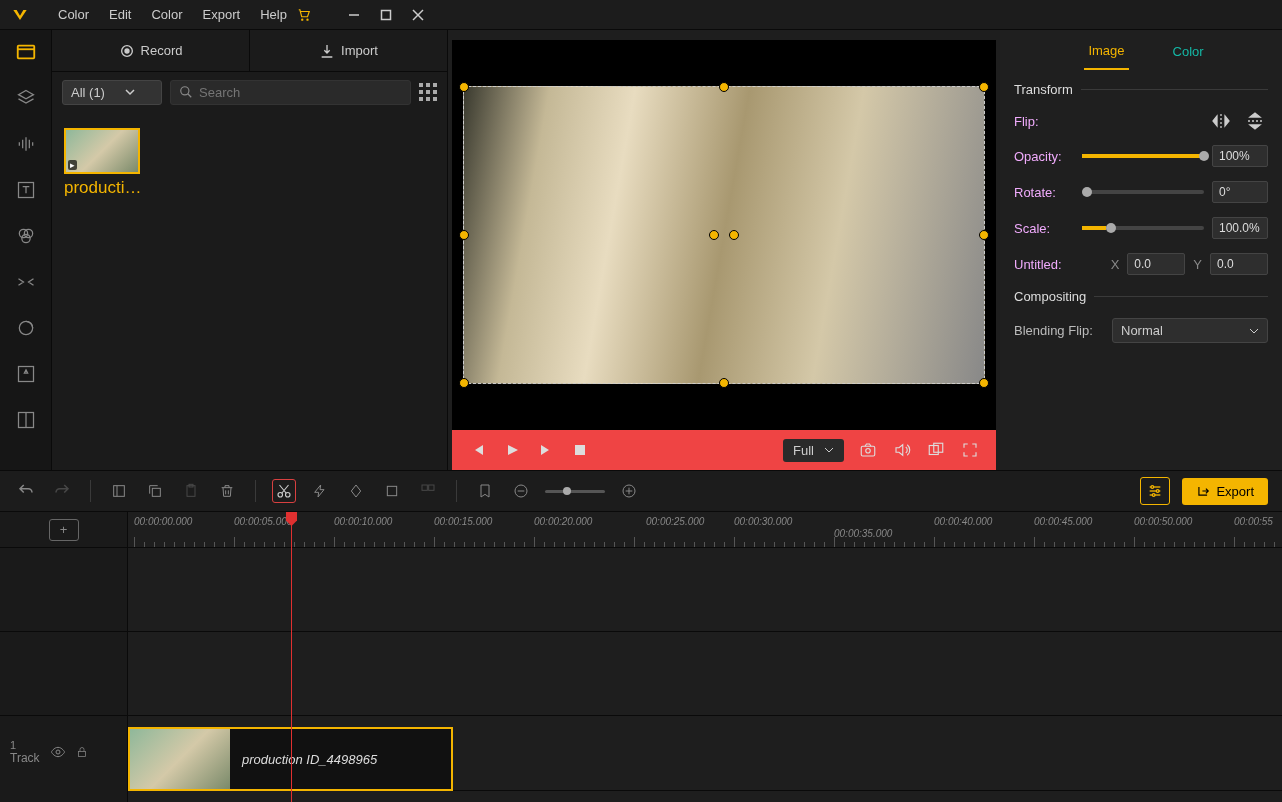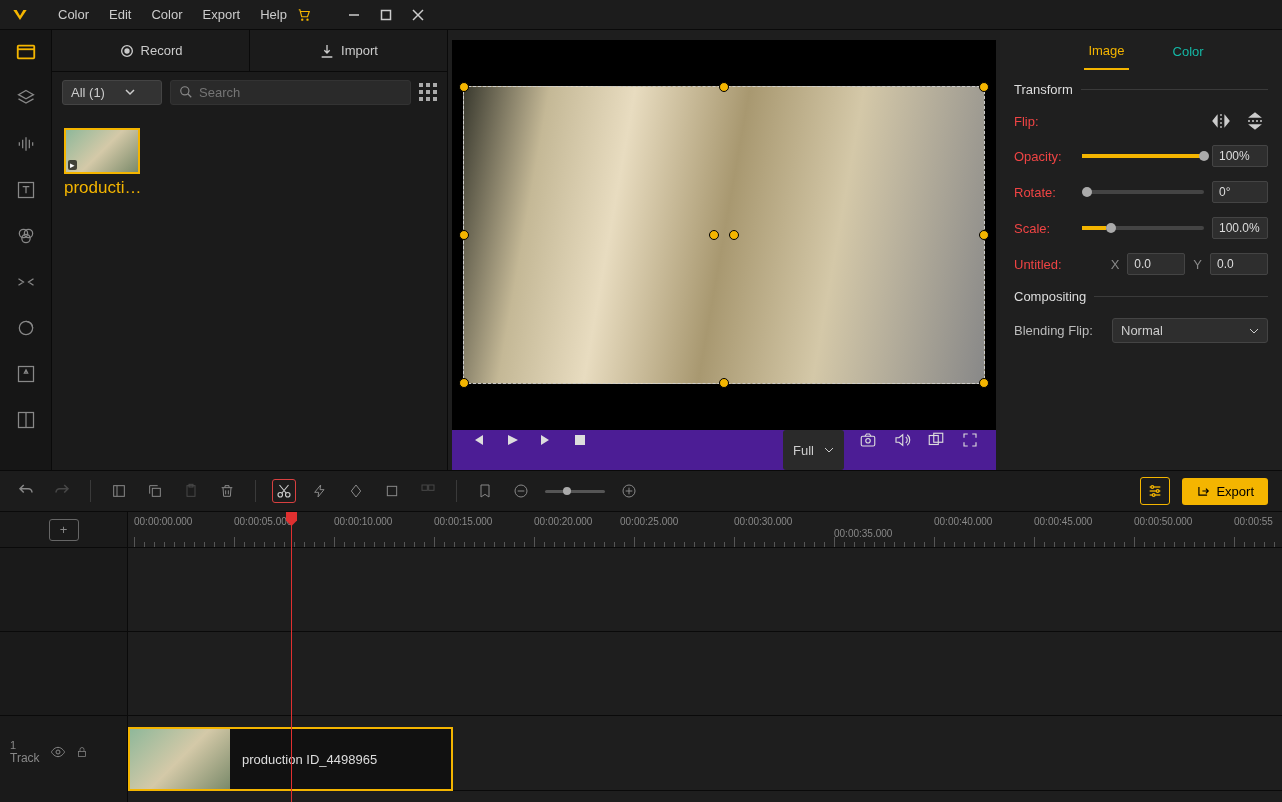--- a/index.html
+++ b/index.html
@@ -40,55 +40,55 @@
 
 .preview-panel { flex:1; background:#1e1e1e; display:flex; flex-direction:column; padding:0 4px;}
 .preview-stage { flex:1; display:flex; align-items:center; justify-content:center; position:relative; margin:10px 0 0 0; background:#000;}
 .preview-img { width: 522px; height: 298px; background: linear-gradient(100deg, #3a3a2f 0%, #c4b896 15%, #e8dcc0 30%, #a89870 50%, #d4c8a8 70%, #888 100%); position:relative; border:1px dashed #ccc; }
 .handle { position:absolute; width:10px; height:10px; border-radius:50%; background:var(--accent); border:1px solid #000;}
 .preview-scrub { height: 40px; display:flex; align-items:center; padding: 0 20px; gap:12px; background:#222; margin-top:8px;}
 .scrub-track { flex:1; height:4px; background:#444; position:relative; border-radius:2px;}
 .scrub-fill { position:absolute; left:0; top:0; bottom:0; width:46%; background:var(--accent);}
 .scrub-handle { position:absolute; left:46%; top:-4px; width:12px; height:12px; border-radius:50%; background:#ccc;}
 .timecode { font-family: monospace; letter-spacing: 2px; color:#ddd; }
-.preview-controls { height:40px; display:flex; padding:0 16px; background:#4c1d95; gap: 14px;}
+.preview-controls { height:40px; display:flex; align-items:center; padding:0 16px; background:#ef4444; gap: 14px;}
 .ctrl-btn { width:20px; height:20px; color:#ddd; cursor:pointer; display:flex; align-items:center; justify-content:center;}
 .spacer { flex:1; }
 .full-dd { background:#2a2a2a; padding:4px 10px; display:flex; align-items:center; gap:10px; border-radius:3px; cursor:pointer;}
 
 
 .props-panel { width: 282px; background:#1f1f1f; padding: 0 14px; }
 .props-tabs { display:flex; height:42px; align-items:center; justify-content:center; gap:40px; }
 .props-tab { cursor:pointer; padding:10px 4px; color:#14b8a6;}
 .props-tab.active { color:var(--accent); border-bottom:2px solid var(--accent);margin-left:10px;}
 .prop-section { margin-top: 10px;}
 .section-hdr { display:flex; align-items:center; gap:8px; margin: 10px 0 14px 0; font-size:13px; color:#ddd;}
 .section-hdr::after { content:''; flex:1; height:1px; background:#3a3a3a;}
 .prop-row { display:flex; align-items:center; margin-bottom: 14px; gap:8px; font-size:13px;}
-.prop-label { width: 60px; color:#ef4444;}
+.prop-label { width: 60px; color:#f0abfc;}
 .flip-btn { width:26px; height:20px; color:#ccc; cursor:pointer; display:flex; align-items:center; justify-content:center;}
 .slider { flex:1; height:4px; background:#444; border-radius:2px; position:relative;}
 .slider-fill { position:absolute; left:0; top:0; bottom:0; background:var(--accent);}
 .slider-knob { position:absolute; top:-3px; width:10px; height:10px; border-radius:50%; background:#aaa;}
 .val-box { width:56px; background:#2e2e2e; border:1px solid #444; color:#ddd; padding:3px 6px; font-size:12px; text-align:left; border-radius:2px;}
 .pos-row .val-box{ width: 58px;}
 .select-box { flex:1; background:#2e2e2e; border:1px solid #444; padding:4px 8px; display:flex; justify-content:space-between; align-items:center; border-radius:3px; cursor:pointer;}
 
 
 .timeline-toolbar { height: 42px; background:#1c1c1c; border-top:1px solid #0a0a0a; border-bottom:1px solid #0a0a0a; display:flex; align-items:center; padding:0 14px; gap:12px;}
 .tl-btn { width:24px; height:24px; color:#888; cursor:pointer; display:flex; align-items:center; justify-content:center; border-radius:3px;}
 .tl-btn.highlight { border:1.5px solid #d84040; padding:2px;}
 .tl-sep { width:1px; height:22px; background:#3a3a3a; margin:0 4px;}
 .export-btn { background:var(--accent); color:#000; padding:6px 14px; border-radius:3px; cursor:pointer; display:flex; align-items:center; gap:6px; font-weight:500;}
 .settings-btn { border:1px solid var(--accent); width:30px; height:28px; border-radius:3px; display:flex; align-items:center; justify-content:center; color:var(--accent); cursor:pointer;}
 
 
 .timeline { height: 290px; background:#1e1e1e; display:flex;}
 .tl-left { width:128px; background:#1a1a1a; border-right:1px solid #0a0a0a;}
-.tl-right { flex:1; position:relative; overflow:hidden;}
+.tl-right { flex:1; position:relative; overflow:hidden;font-style:italic;}
 .ruler { height:36px; border-bottom:1px solid #0a0a0a; display:flex; position:relative;}
 .ruler-mark { position:absolute; top:0; font-size:10px; color:#888;}
 .ruler-tick { position:absolute; bottom:0; width:1px; height:6px; background:#555;}
 .tl-rows { position:relative;}
 .tl-row { height:75px; border-bottom:1px solid #0a0a0a;}
 .tl-row.empty { height: 84px; }
 .add-track { width:30px; height:22px; border:1px solid #666; border-radius:3px; display:flex; align-items:center; justify-content:center; margin:8px auto; cursor:pointer; color:#888;}
 .track-label { height:72px; display:flex; align-items:center; padding:0 10px; gap:10px; color:#888; font-size:12px;}
 .clip { position:absolute; left:0; width:325px; height:64px; border:2px solid var(--accent); background:#111; display:flex; align-items:center; top: 215px;}
 .clip-thumb { width:100px; height:60px; background: linear-gradient(135deg,#8fb89a, #d4c9a8, #7a8a6a); }
@@ -569,21 +569,21 @@
         <div class="ruler-tick" style="left: 406px; height: 10px;"></div>
         <div class="ruler-tick" style="left: 416px; height: 5px;"></div>
         <div class="ruler-tick" style="left: 426px; height: 5px;"></div>
         <div class="ruler-tick" style="left: 436px; height: 5px;"></div>
         <div class="ruler-tick" style="left: 446px; height: 5px;"></div>
         <div class="ruler-tick" style="left: 456px; height: 5px;"></div>
         <div class="ruler-tick" style="left: 466px; height: 5px;"></div>
         <div class="ruler-tick" style="left: 476px; height: 5px;"></div>
         <div class="ruler-tick" style="left: 486px; height: 5px;"></div>
         <div class="ruler-tick" style="left: 496px; height: 5px;"></div>
-        <div class="ruler-mark" style="left: 492px; top: 4px;">00:00:25.000</div>
+        <div class="ruler-mark" style="left: 518px; top: 4px;">00:00:25.000</div>
         <div class="ruler-tick" style="left: 506px; height: 10px;"></div>
         <div class="ruler-tick" style="left: 516px; height: 5px;"></div>
         <div class="ruler-tick" style="left: 526px; height: 5px;"></div>
         <div class="ruler-tick" style="left: 536px; height: 5px;"></div>
         <div class="ruler-tick" style="left: 546px; height: 5px;"></div>
         <div class="ruler-tick" style="left: 556px; height: 5px;"></div>
         <div class="ruler-tick" style="left: 566px; height: 5px;"></div>
         <div class="ruler-tick" style="left: 576px; height: 5px;"></div>
         <div class="ruler-tick" style="left: 586px; height: 5px;"></div>
         <div class="ruler-tick" style="left: 596px; height: 5px;"></div>

